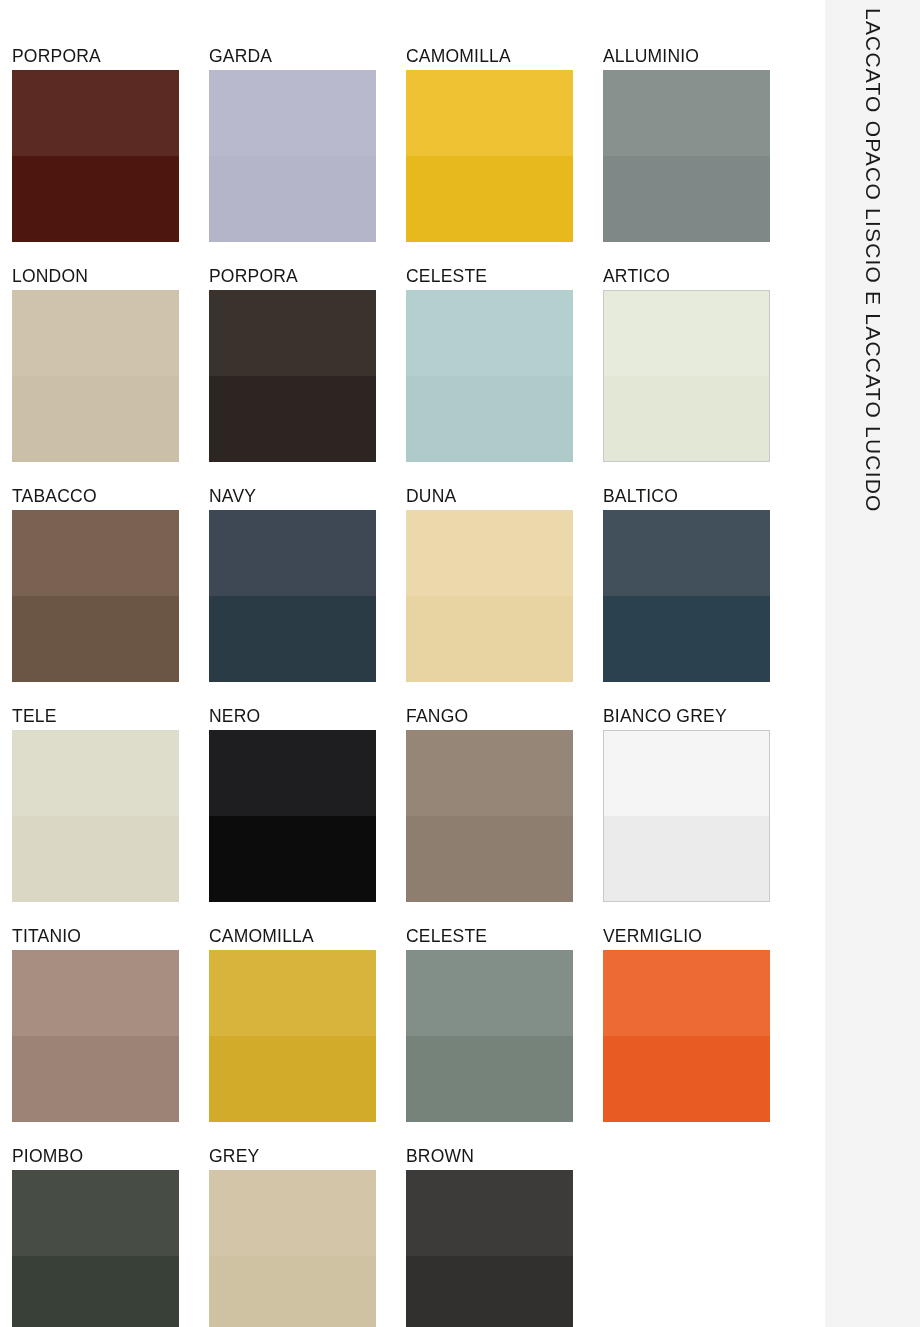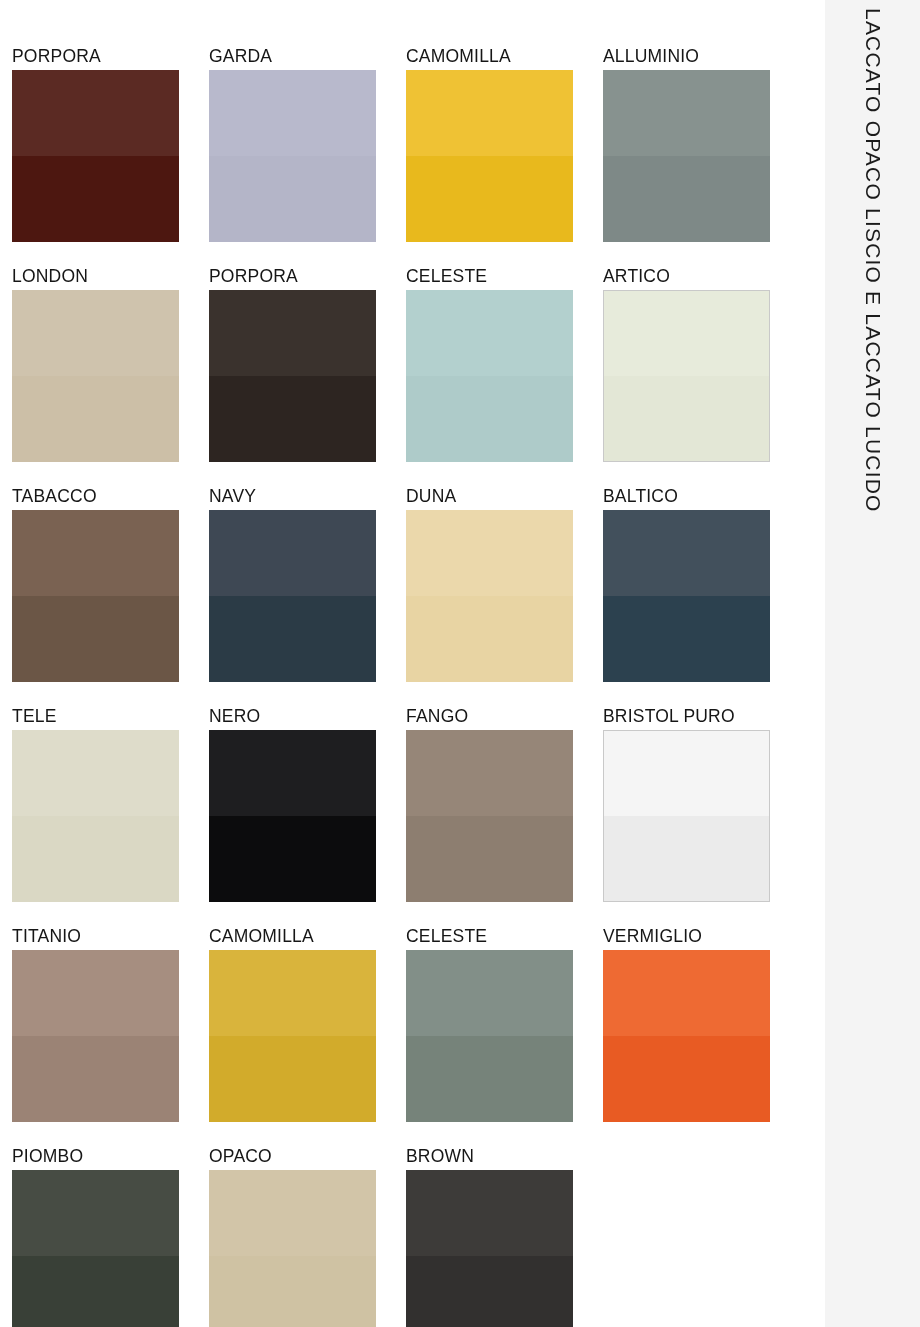--- a/index.html
+++ b/index.html
@@ -191,21 +191,21 @@
         </div>
       </div>
       <div class="swatch-cell">
         <div class="swatch-label">FANGO</div>
         <div class="swatch-chip">
           <div class="swatch-half" style="background: rgb(150, 134, 120);"></div>
           <div class="swatch-half" style="background: rgb(141, 126, 112);"></div>
         </div>
       </div>
       <div class="swatch-cell">
-        <div class="swatch-label">BRISTOL PURO</div>
+        <div class="swatch-label">BIANCO GREY</div>
         <div class="swatch-chip bordered">
           <div class="swatch-half" style="background: rgb(245, 245, 245);"></div>
           <div class="swatch-half" style="background: rgb(235, 235, 235);"></div>
         </div>
       </div>
       <div class="swatch-cell">
         <div class="swatch-label">TITANIO</div>
         <div class="swatch-chip">
           <div class="swatch-half" style="background: rgb(166, 142, 128);"></div>
           <div class="swatch-half" style="background: rgb(155, 131, 117);"></div>
@@ -233,21 +233,21 @@
         </div>
       </div>
       <div class="swatch-cell">
         <div class="swatch-label">PIOMBO</div>
         <div class="swatch-chip">
           <div class="swatch-half" style="background: rgb(71, 76, 68);"></div>
           <div class="swatch-half" style="background: rgb(57, 64, 55);"></div>
         </div>
       </div>
       <div class="swatch-cell">
-        <div class="swatch-label">OPACO</div>
+        <div class="swatch-label">GREY</div>
         <div class="swatch-chip">
           <div class="swatch-half" style="background: rgb(210, 197, 168);"></div>
           <div class="swatch-half" style="background: rgb(207, 194, 163);"></div>
         </div>
       </div>
       <div class="swatch-cell">
         <div class="swatch-label">BROWN</div>
         <div class="swatch-chip">
           <div class="swatch-half" style="background: rgb(61, 59, 57);"></div>
           <div class="swatch-half" style="background: rgb(50, 48, 47);"></div>

